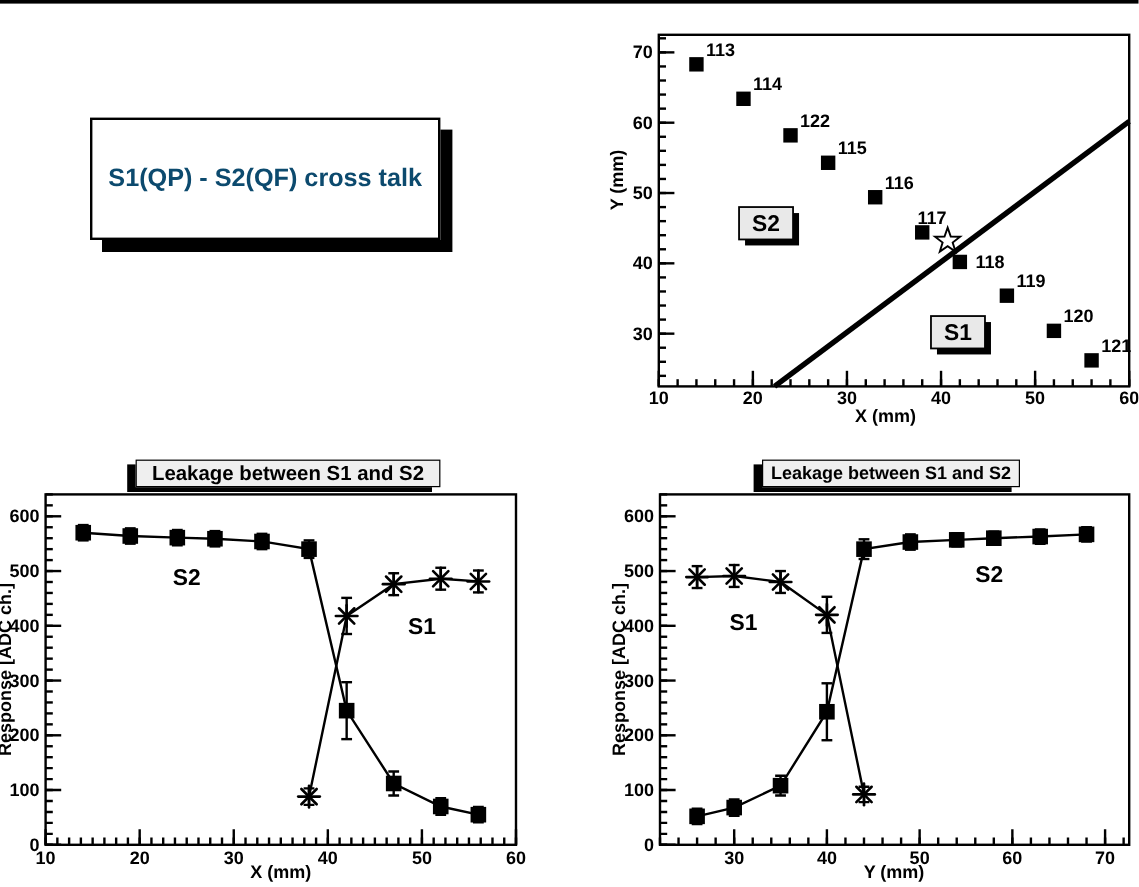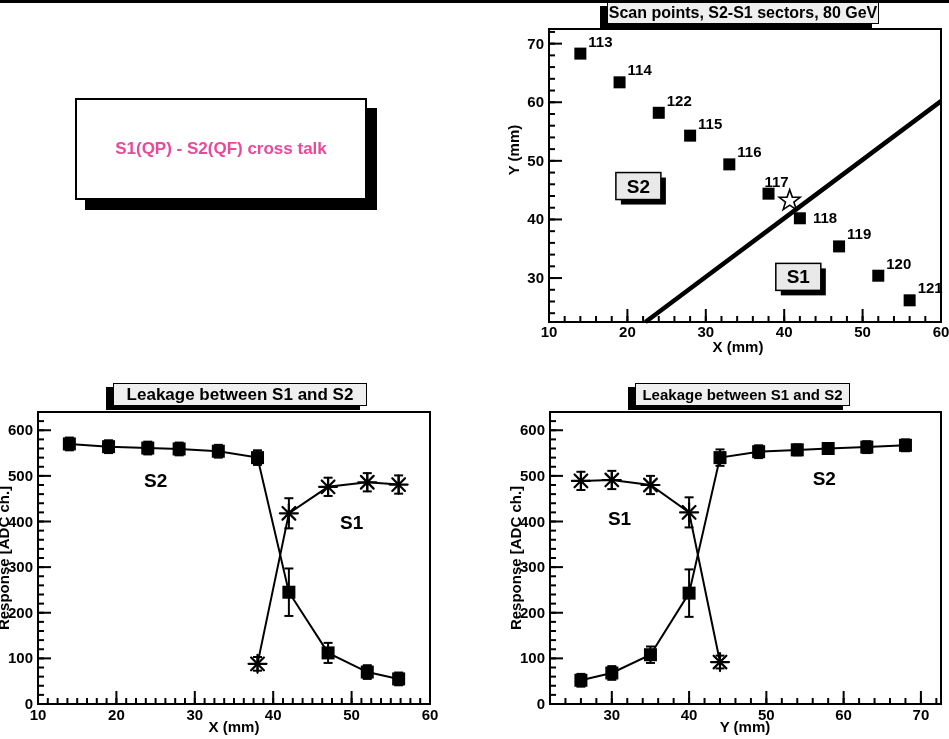--- a/index.html
+++ b/index.html
@@ -2,21 +2,21 @@
 <html><head>
 <meta charset="utf-8">
 <style>
   html,body{margin:0;padding:0;background:#fff;}
   #canvas{position:relative;width:949px;height:739px;background:#fff;overflow:hidden;
           font-family:"Liberation Sans","DejaVu Sans",sans-serif;}
   #top-line{position:absolute;left:0;top:0;width:949px;height:3px;background:#000;}
   .shadow-box{position:absolute;background:#fff;border:2px solid #000;
               box-shadow:10px 10px 0 #000;display:flex;align-items:center;justify-content:center;}
   #crosstalk-box{left:75px;top:98px;width:288px;height:98px;}
-  #crosstalk-box span{font-weight:bold;font-size:17px;color:#ec4899;white-space:nowrap;}
+  #crosstalk-box span{font-weight:bold;font-size:21px;color:#0c4a6e;white-space:nowrap;}
   .ptitle{position:absolute;background:#efefef;border:1.5px solid #000;
           box-shadow:-7px 4px 0 #000;display:flex;align-items:center;justify-content:center;}
   .ptitle span{font-weight:bold;color:#000;white-space:nowrap;}
   #t-scan{left:607px;top:2px;width:270px;height:20px;}
   #t-scan span{font-size:16px;}
   #t-lx{left:113px;top:383px;width:252px;height:21px;}
   #t-lx span{font-size:17px;}
   #t-ly{left:635px;top:383px;width:213px;height:21px;}
   #t-ly span{font-size:15px;}
   #plots{position:absolute;left:0;top:0;}
@@ -25,23 +25,20 @@
 </head>
 <body>
 
 <div id="canvas">
   <div id="top-line"></div>
 
   <div id="crosstalk-box" class="shadow-box">
     <span>S1(QP) - S2(QF) cross talk</span>
   </div>
 
-  <div id="t-scan" class="ptitle">
-    <span>Scan points, S2-S1 sectors, 80 GeV</span>
-  </div>
   <div id="t-lx" class="ptitle">
     <span>Leakage between S1 and S2</span>
   </div>
   <div id="t-ly" class="ptitle">
     <span>Leakage between S1 and S2</span>
   </div>
 
   <svg id="plots" width="949" height="739" viewBox="0 0 949 739">
       <g>
         <g stroke="#000000" stroke-width="2">

